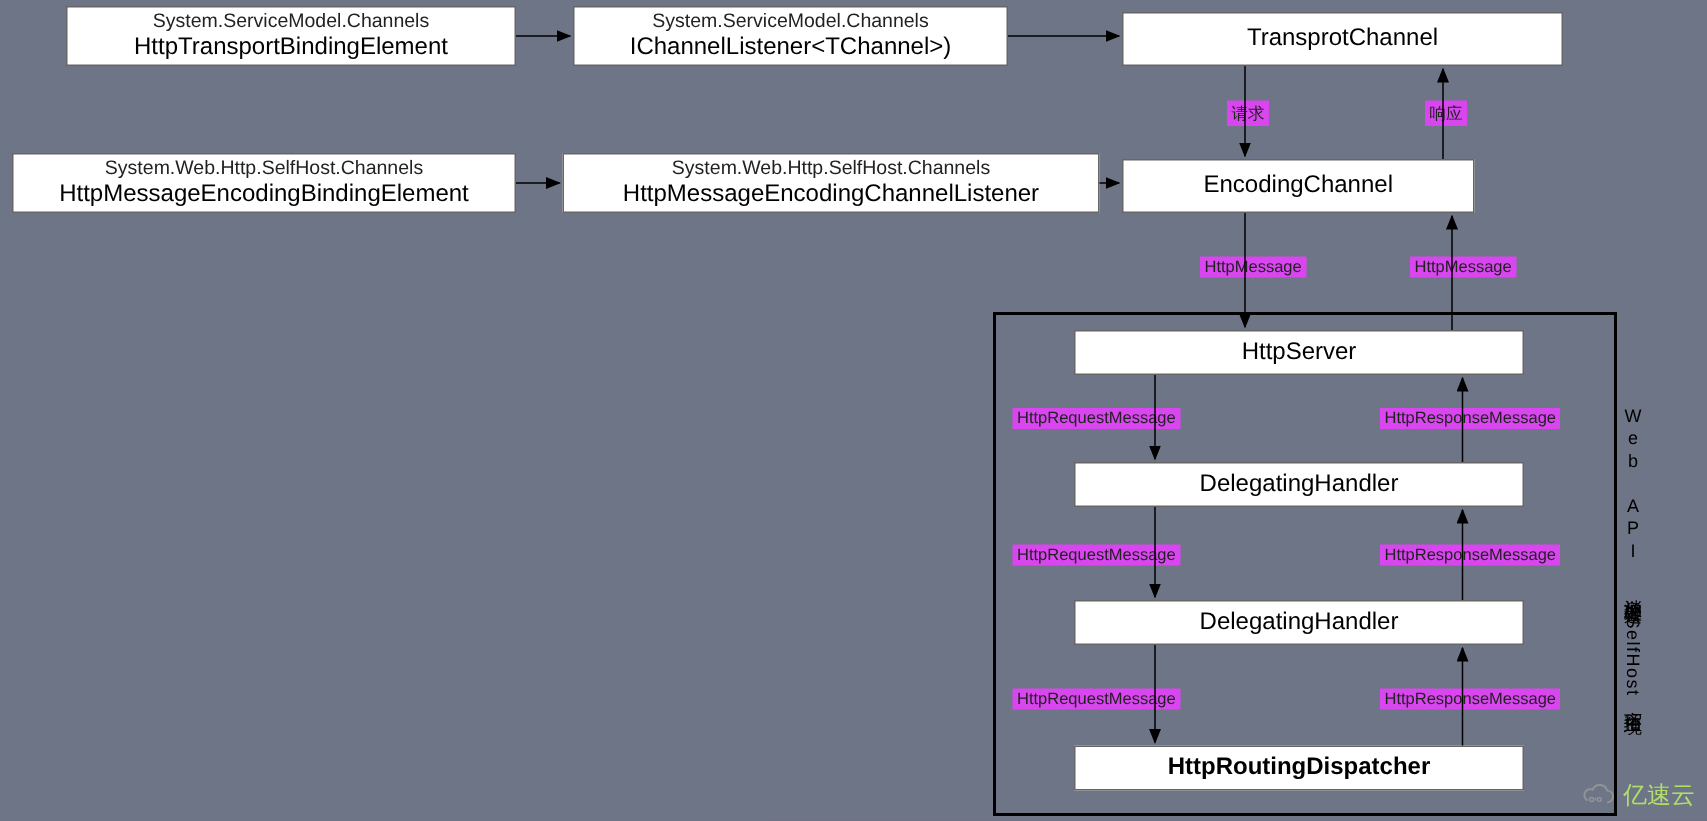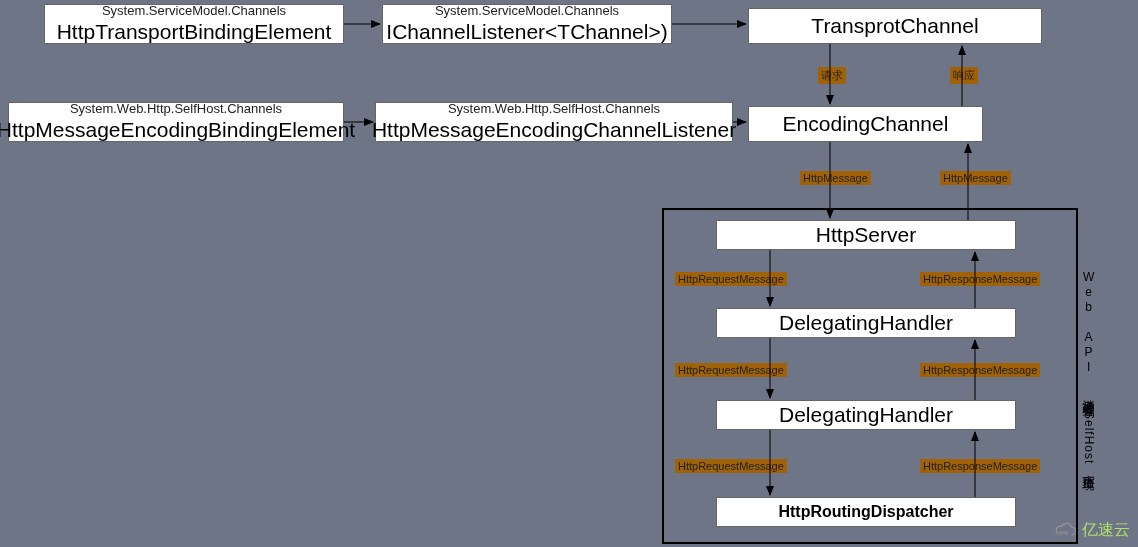--- a/index.html
+++ b/index.html
@@ -21,28 +21,28 @@
     justify-content: center;
     align-items: center;
     padding: 2px 6px;
   }
   .node .ns {
     font-size: 13px;
     color: #222;
     line-height: 1.1;
   }
   .node .title {
-    font-size: 21px;
+    font-size: 16px;
     color: #000;
     line-height: 1.2;
   }
   .node .title.bold { font-weight: bold; font-size: 16px; }
   .edge-label {
     position: absolute;
-    background: #a16207;
+    background: #d946ef;
     font-size: 11px;
     color: #222;
     padding: 1px 3px;
     white-space: nowrap;
   }
   .pipeline-box {
     position: absolute;
     border: 2px solid #000;
     background: transparent;
   }

